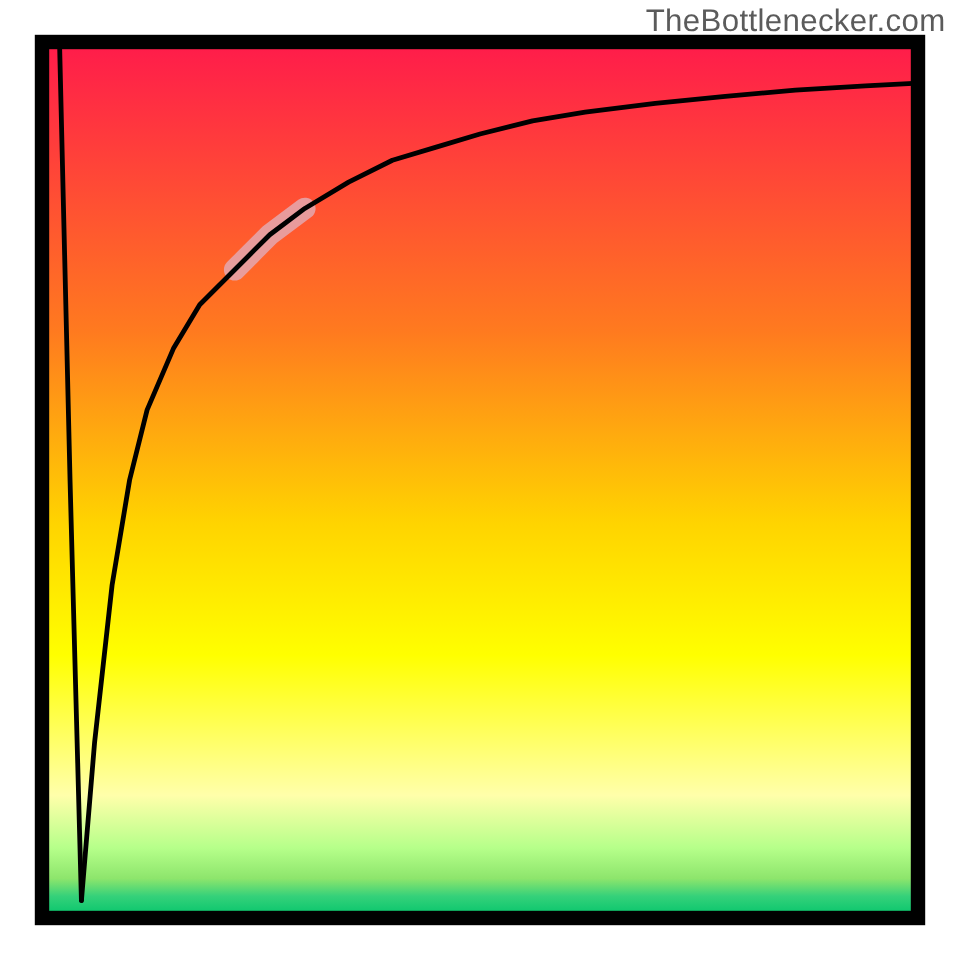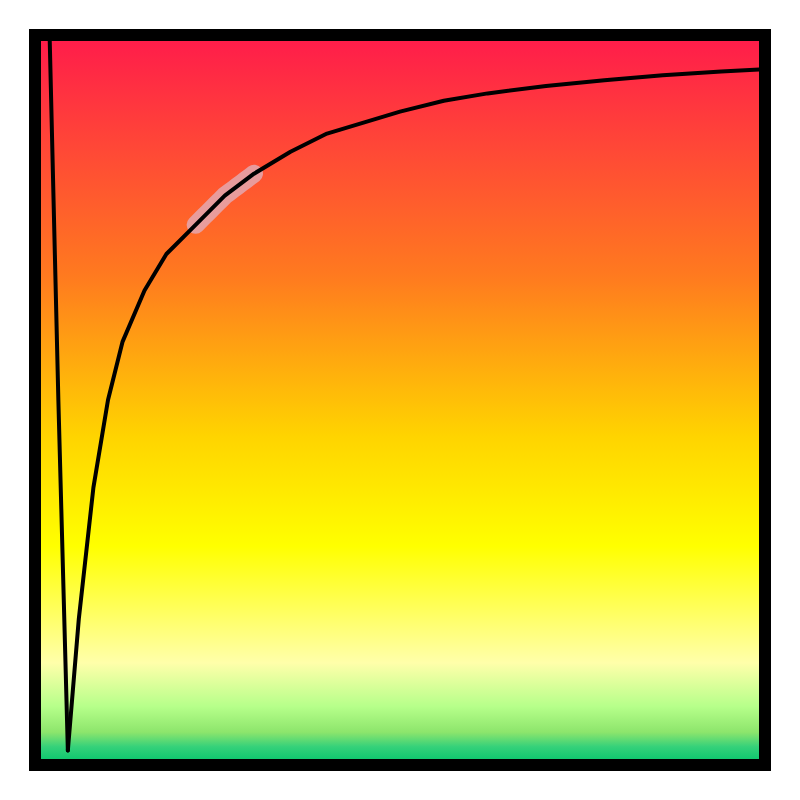--- a/index.html
+++ b/index.html
@@ -26,20 +26,21 @@
     letter-spacing: 0.3px;
   }
   svg {
     display: block;
   }
 </style>
 </head>
 <body>
 
 <div class="frame">
+  <div class="watermark">TheBottlenecker.com</div>
   <svg id="chart-svg" width="800" height="800" viewBox="0 0 800 800">
       <defs>
         <linearGradient id="bg-grad" x1="0" y1="0" x2="0" y2="1">
           <stop offset="0%" stop-color="#ff1b4b"></stop>
           <stop offset="33%" stop-color="#ff7a1f"></stop>
           <stop offset="55.00000000000001%" stop-color="#ffd400"></stop>
           <stop offset="70%" stop-color="#ffff00"></stop>
           <stop offset="86%" stop-color="#ffffaa"></stop>
           <stop offset="92%" stop-color="#b6ff8a"></stop>
           <stop offset="95.5%" stop-color="#8de56c"></stop>

